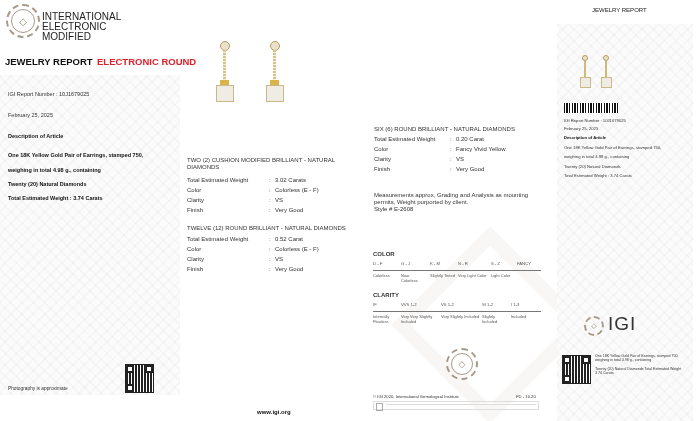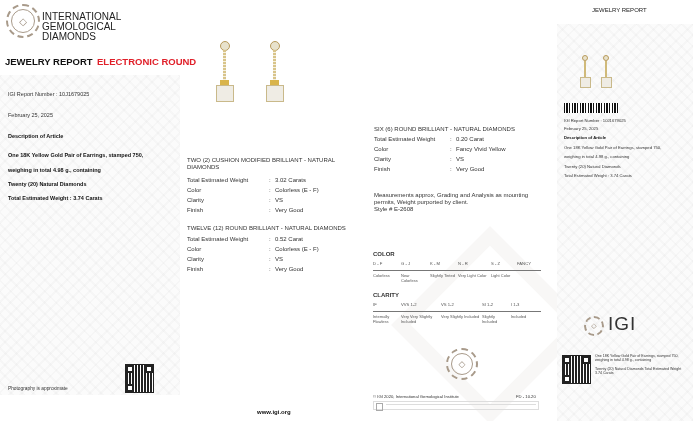--- a/index.html
+++ b/index.html
@@ -30,22 +30,22 @@
 
 <div class="abs wm" style="left:0;top:75px;width:180px;height:320px;"></div>
 
 <div class="abs seal" style="left:6px;top:4px;width:34px;height:34px;">
   <div class="seal-inner" style="width:24px;height:24px;">
     <span style="font-size:10px;color:#9a8c7c;">◇</span>
   </div>
 </div>
 <div class="abs" style="left:42px;top:12px;">
   <div class="org">INTERNATIONAL</div>
-  <div class="org">GEMOLOGICAL</div>
-  <div class="org">DIAMONDS</div>
+  <div class="org">ELECTRONIC</div>
+  <div class="org">MODIFIED</div>
 </div>
 <div class="abs title-jr" style="left:5px;top:56px;">JEWELRY REPORT</div>
 <div class="abs title-ec" style="left:97px;top:56px;">ELECTRONIC ROUND</div>
 
 <div class="abs sm" style="left:8px;top:91px;">IGI Report Number : 10J1679025</div>
 <div class="abs sm" style="left:8px;top:112px;">February 25, 2025</div>
 <div class="abs smb" style="left:8px;top:133px;">Description of Article</div>
 <div class="abs smb" style="left:8px;top:152px;">One 18K Yellow Gold Pair of Earrings, stamped 750,</div>
 <div class="abs smb" style="left:8px;top:167px;">weighing in total 4.98 g., containing</div>
 <div class="abs smb" style="left:8px;top:181px;">Twenty (20) Natural Diamonds</div>

